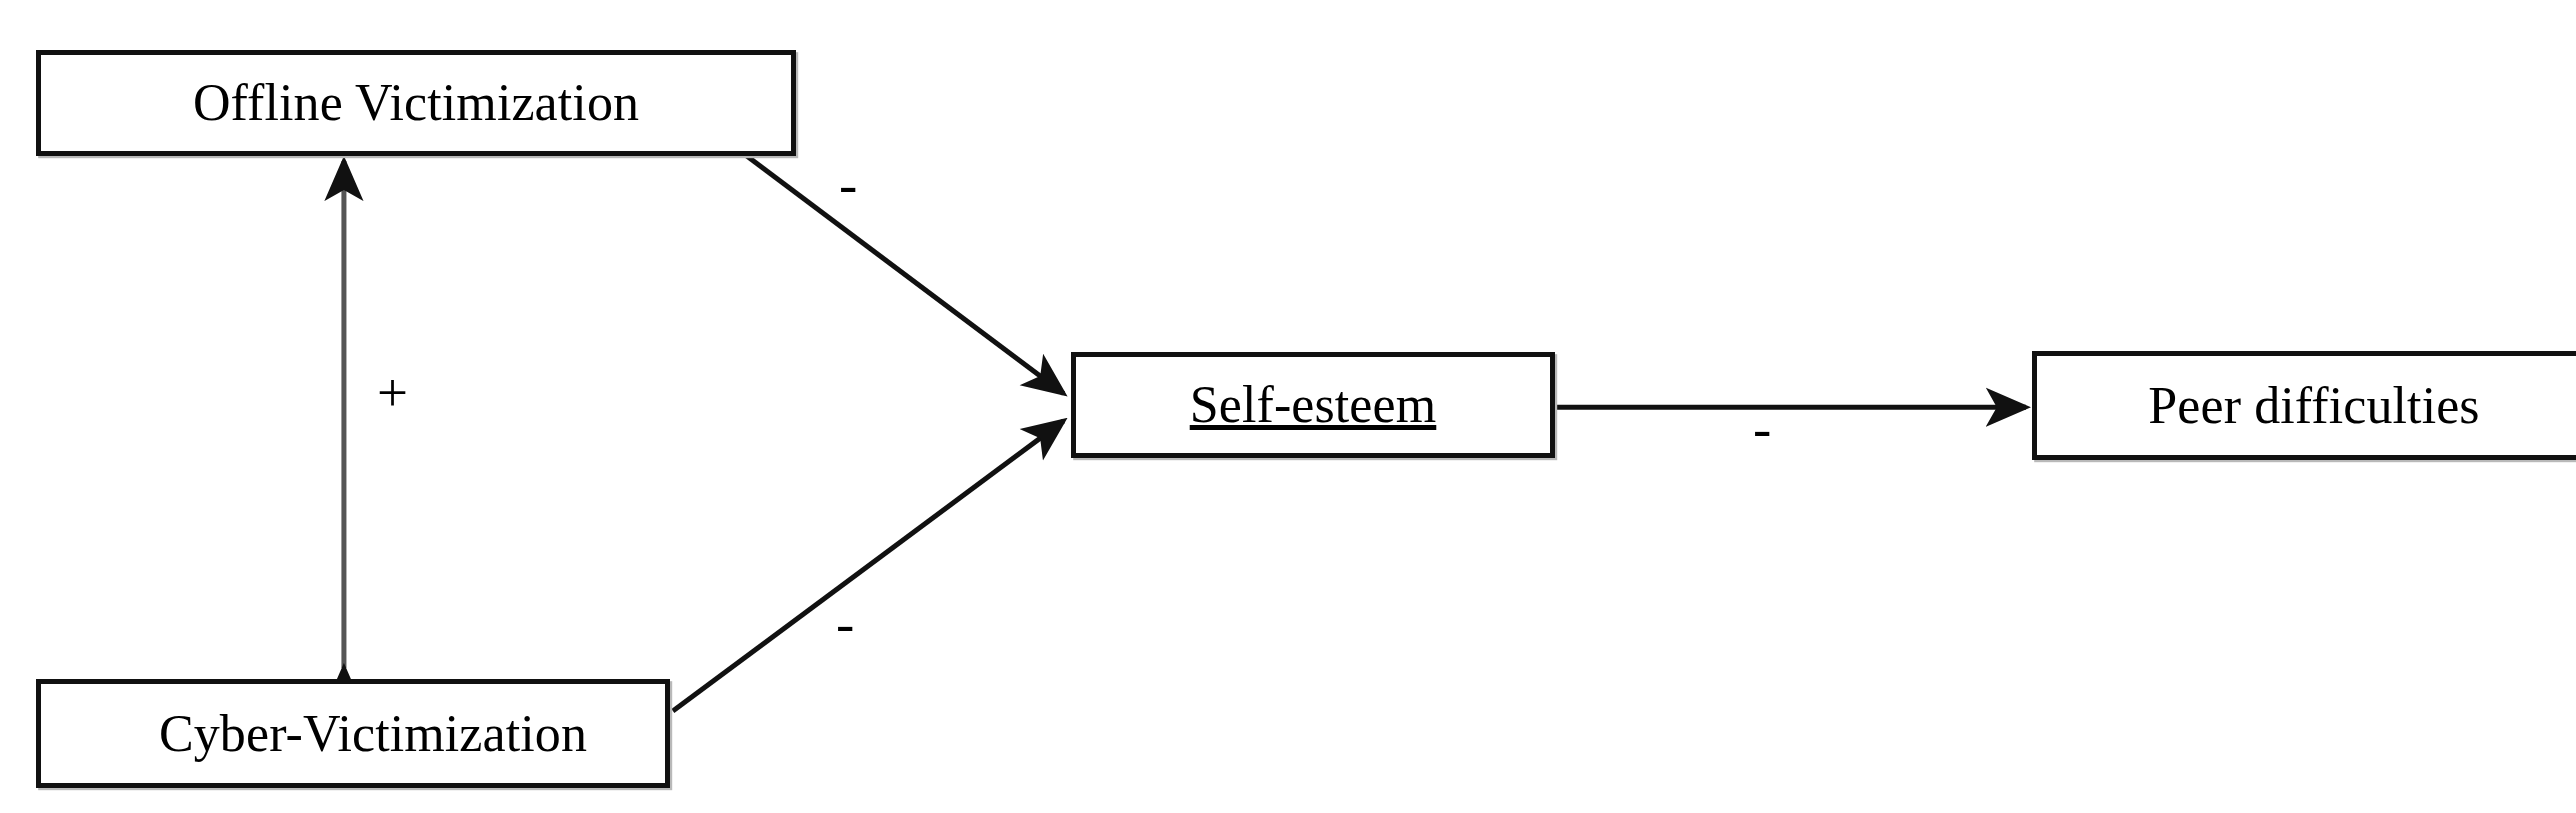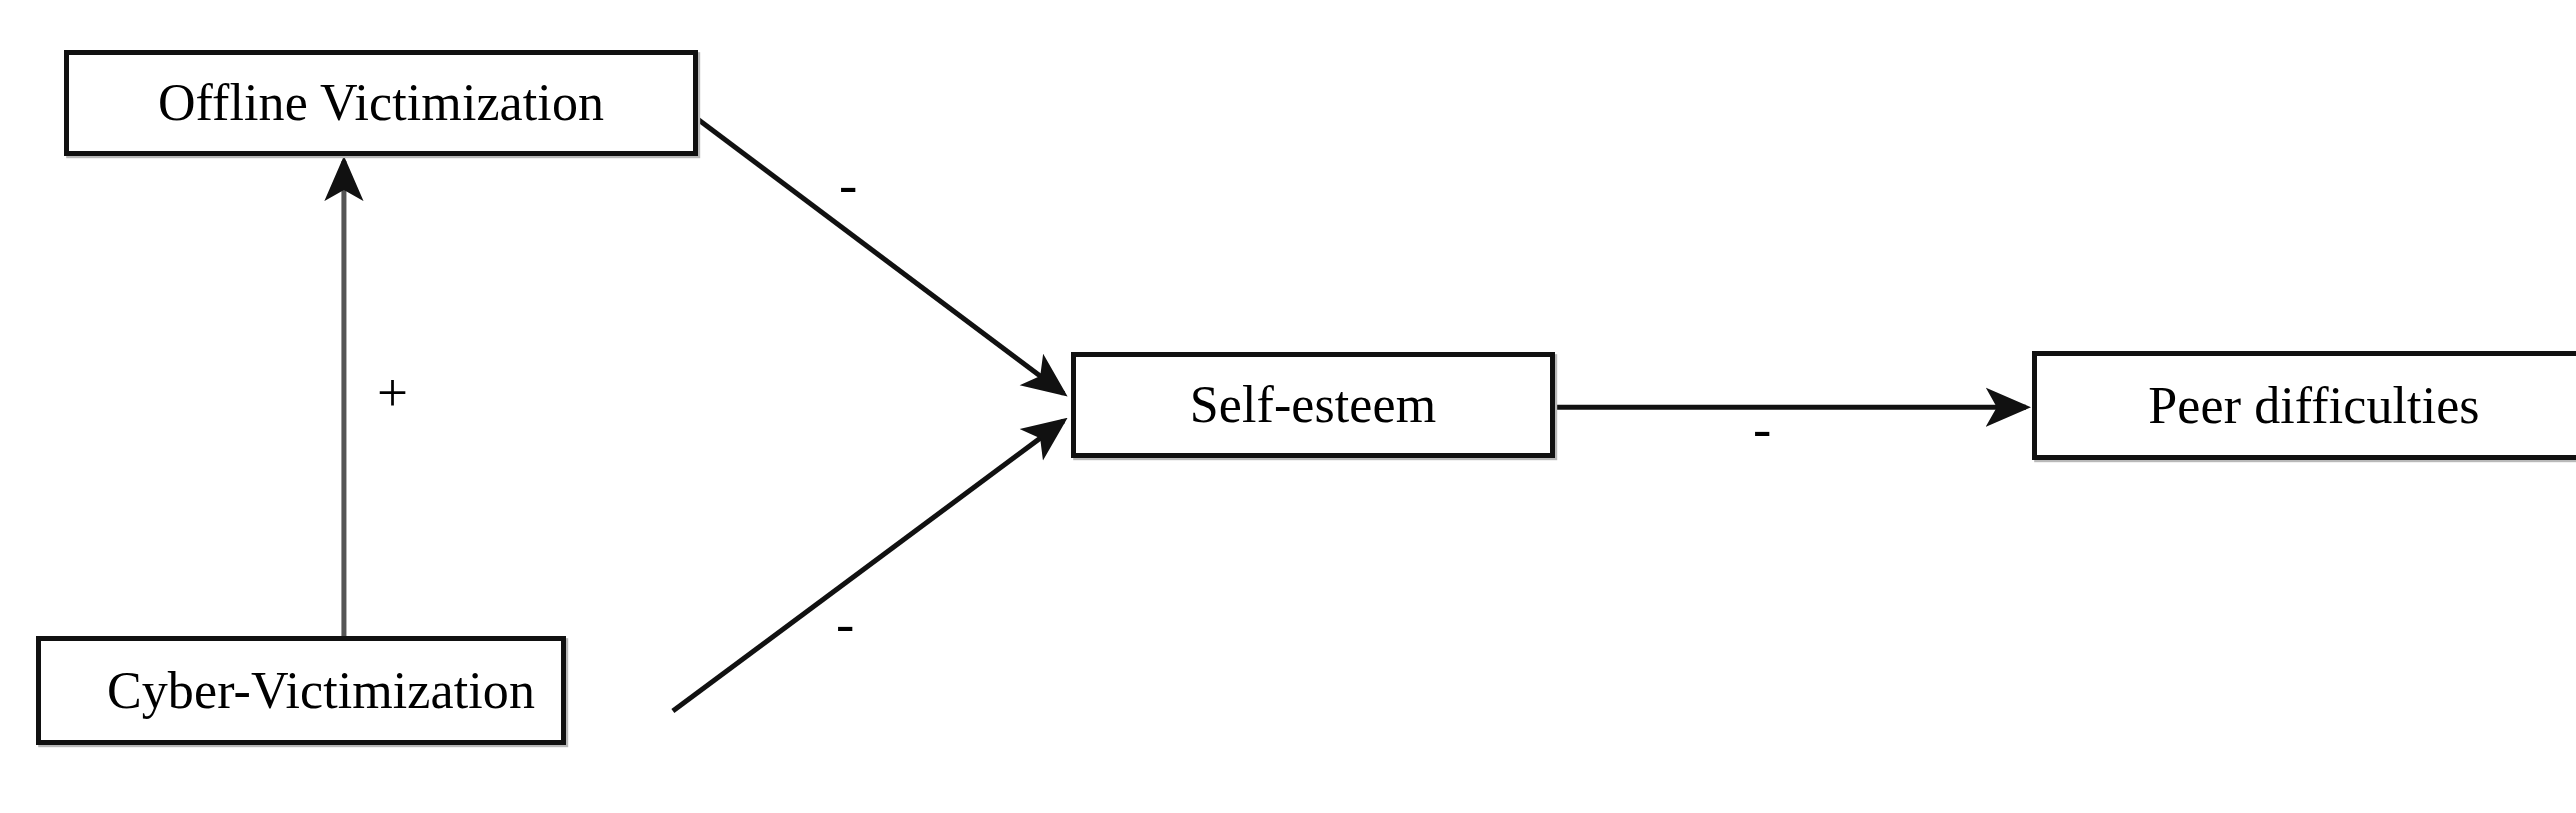--- a/index.html
+++ b/index.html
@@ -29,23 +29,23 @@
     box-shadow: 2.2px 2.2px 0 0 #b9b9b9;
   }
   .node-label {
     font-family: "Liberation Serif", "DejaVu Serif", serif;
     font-size: 52px;
     line-height: 1;
     color: #000000;
     white-space: nowrap;
     letter-spacing: 0.1px;
   }
-  #offline-victimization-box { left: 36px;   top: 50px;   width: 634px; height: 106px; margin-left: 28px; }
-  #cyber-victimization-box   { left: 36px;   top: 636px;  width: 530px; height: 109px; padding-left: 40px; }
-  #self-esteem-box           { left: 1071px; top: 352px;  width: 484px; height: 106px; }
+  #offline-victimization-box { left: 36px;   top: 50px;   width: 760px; height: 106px; }
+  #cyber-victimization-box   { left: 36px;   top: 679px;  width: 634px; height: 109px; padding-left: 40px; }
+  #self-esteem-box           { left: 1071px; top: 352px;  width: 484px; height: 106px; text-decoration: underline; }
   #peer-difficulties-box     { left: 2032px; top: 351px;  width: 564px; height: 109px; }
 
   svg.edge-layer {
     position: absolute;
     left: 0;
     top: 0;
     width: 2576px;
     height: 813px;
     pointer-events: none;
   }

